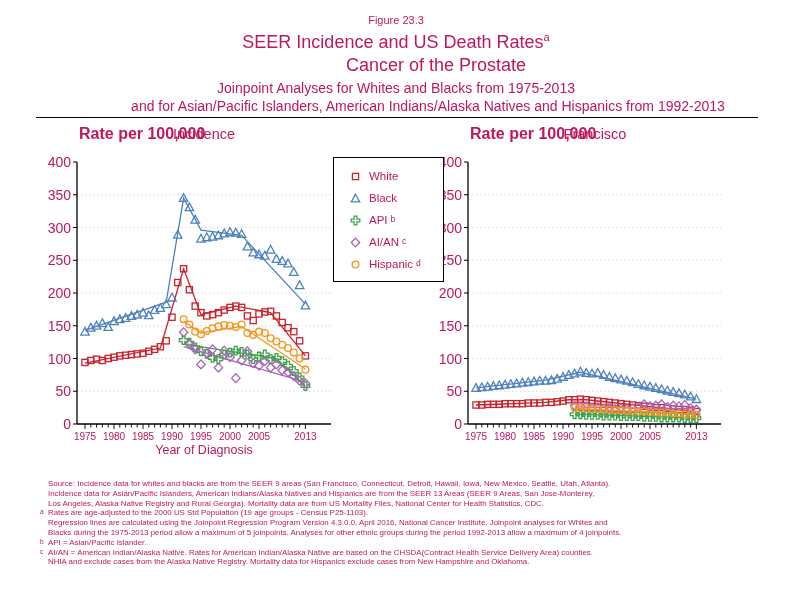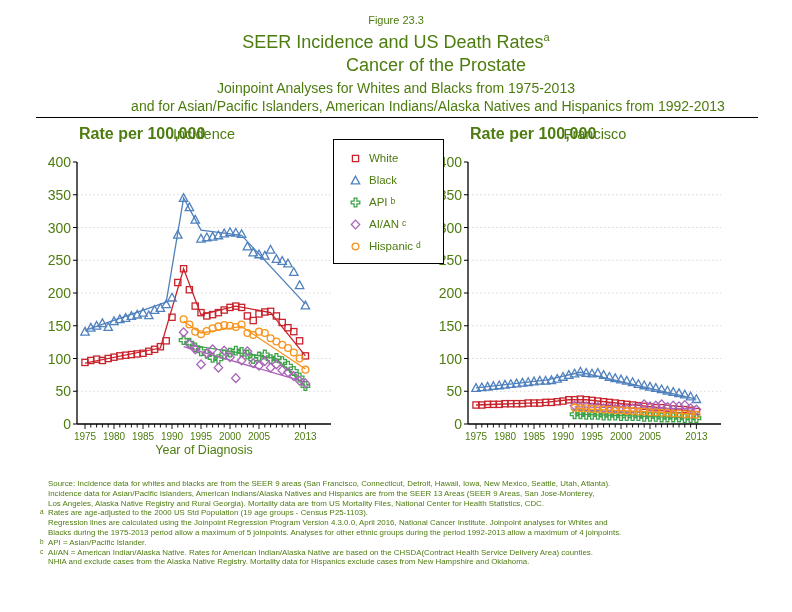--- a/index.html
+++ b/index.html
@@ -1,33 +1,33 @@
 <!DOCTYPE html>
 <html><head>
 <meta charset="utf-8">
 <style>
   html,body{margin:0;padding:0;background:#fff;}
   #page{position:relative;width:792px;height:612px;background:#fff;overflow:hidden;
-        font-family:"Liberation Sans","DejaVu Sans",sans-serif;color:#4d7c0f;}
+        font-family:"Liberation Sans","DejaVu Sans",sans-serif;color:#be185d;}
   .abs{position:absolute;}
   .ctr{width:100%;text-align:center;}
   #fig-label{top:14px;font-size:11px;}
   #title1{top:31px;font-size:18px;}
   #title1 sup{font-size:11px;}
   #title2{top:55px;font-size:18px;padding-left:40px;}
   #title3{top:80px;font-size:14px;}
   #title4{top:98px;font-size:14px;padding-left:32px;}
   #rule{top:117px;left:36px;width:722px;border-top:1.6px solid #000;}
   .chart-title{top:126px;font-size:14.5px;text-align:center;width:200px;}
   .rate-label{top:125px;font-size:16px;font-weight:bold;}
   .xaxis-label{top:443px;font-size:12.5px;text-align:center;width:200px;}
   #chart-svg{left:0;top:0;}
   .ytick{position:absolute;width:40px;text-align:right;font-size:14px;line-height:11px;}
   .xtick{position:absolute;width:44px;text-align:center;font-size:10px;line-height:11px;}
-  #legend{left:333px;top:139px;width:111px;height:125px;border:1.3px solid #000;background:#fff;box-sizing:border-box;padding:7px 0 0 15px;}
+  #legend{left:333px;top:157px;width:111px;height:125px;border:1.3px solid #000;background:#fff;box-sizing:border-box;padding:7px 0 0 15px;}
   .leg-item{display:flex;align-items:center;height:22px;font-size:11.5px;}
   .leg-item svg{margin-right:7px;flex:0 0 auto;}
   .leg-item sup{font-size:8.5px;margin-left:3px;position:relative;top:-1px;}
   #footnotes{left:40px;top:479px;width:716px;font-size:7.9px;line-height:9.8px;}
   .fn-line{position:relative;padding-left:8px;white-space:nowrap;}
   .fn-line sup{position:absolute;left:0;top:-1px;font-size:6.5px;}
 </style>
 </head>
 <body>
 

